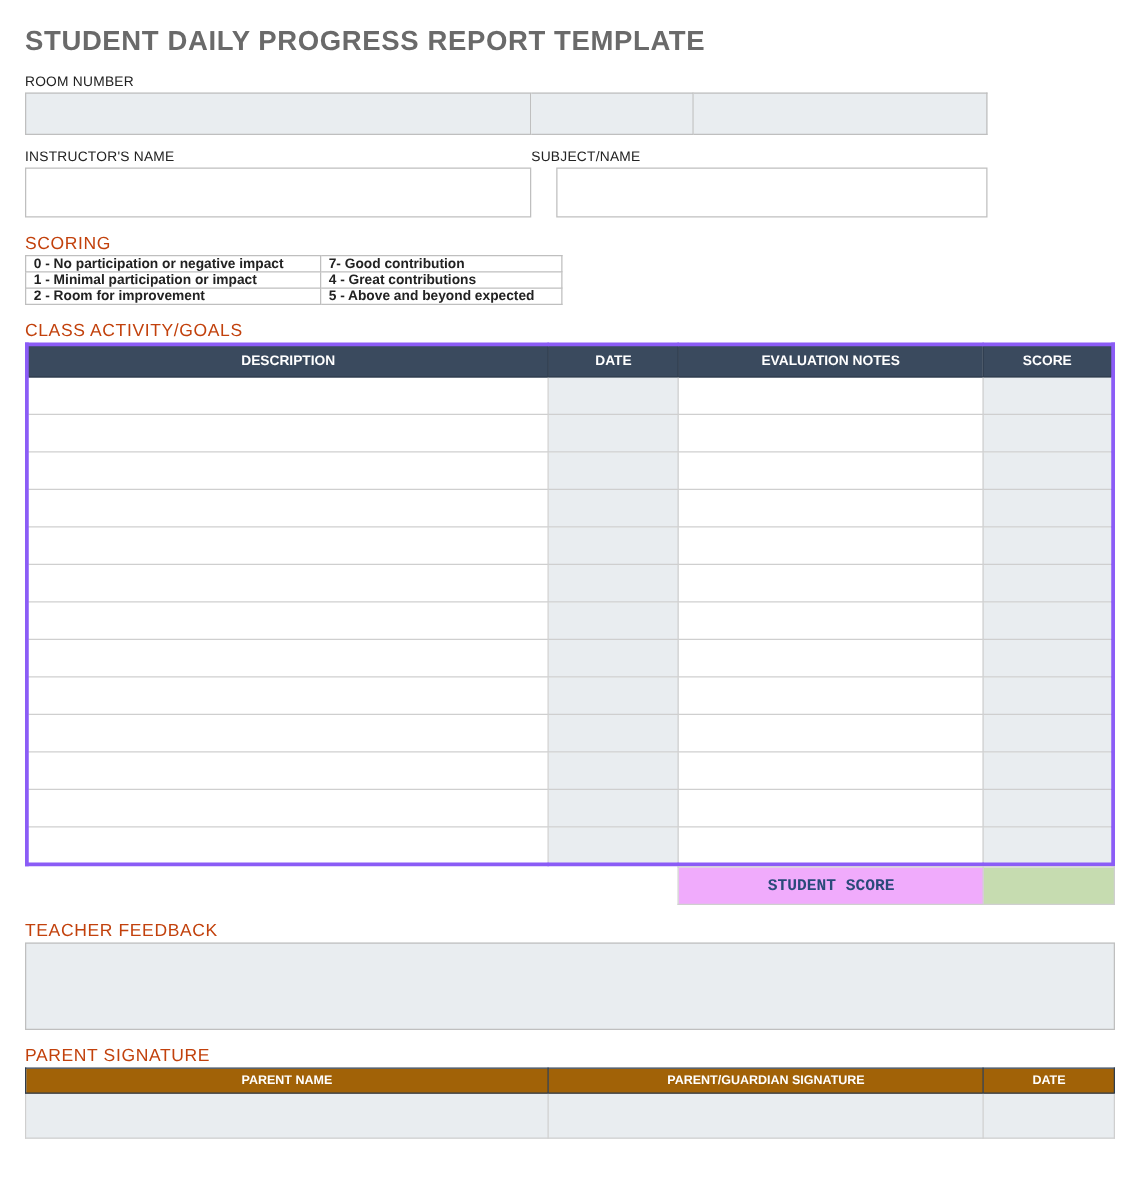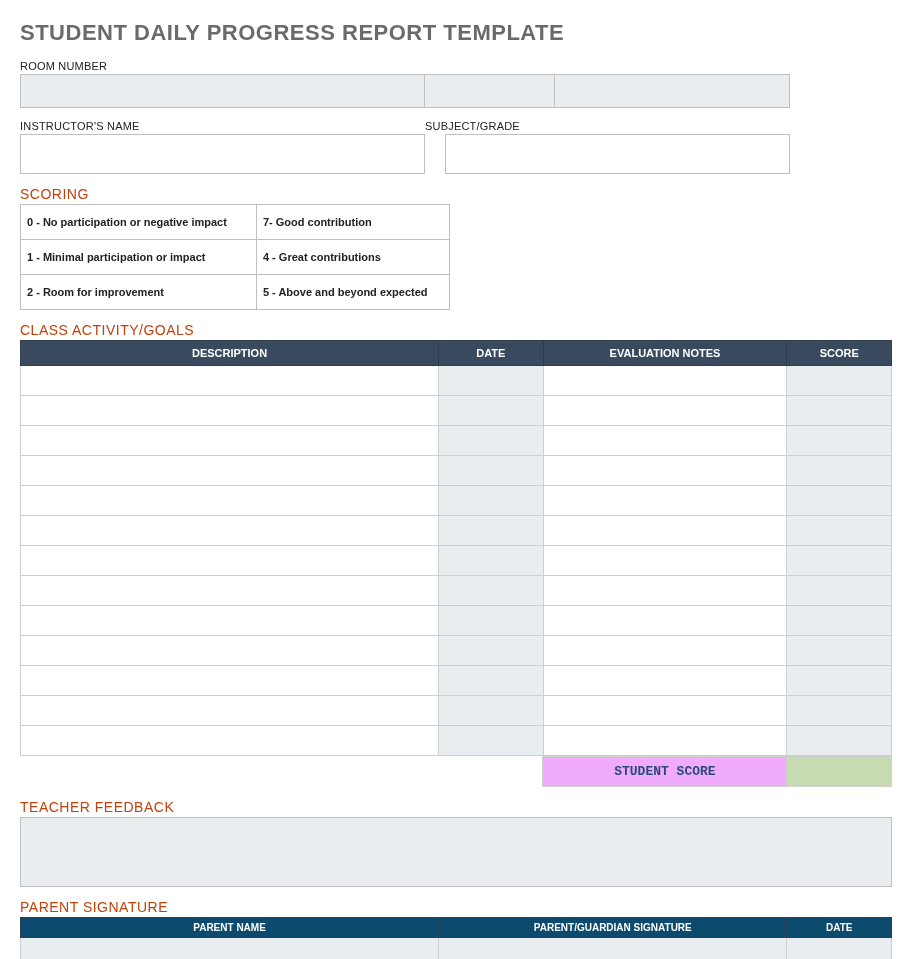--- a/index.html
+++ b/index.html
@@ -37,27 +37,27 @@
     height: 34px;
   }
   .white-box {
     background: #fff;
     border: 1px solid #bfbfbf;
     height: 40px;
   }
   table { border-collapse: collapse; width: 100%; }
   .scoring-table td {
     border: 1px solid #bfbfbf;
-    padding: 11px 6px;
+    padding: 0 6px;
     font-size: 11px;
     font-weight: bold;
     color: #222;
     background: #fff;
   }
-  .activity-table { border: 1px solid #8b5cf6; }
+  .activity-table { border: 3px solid #8b5cf6; }
   .activity-header th {
     background: #3a4a5e;
     color: #fff;
     font-size: 11px;
     font-weight: bold;
     padding: 6px 4px;
     border: 1px solid #2f3d4d;
     text-align: center;
   }
   .activity-table td {
@@ -79,21 +79,21 @@
     font-family: Liberation Mono, monospace;
   }
   .score-value-cell { background: #c6dcb0; }
   .feedback-box {
     background: #e9edf0;
     border: 1px solid #bfbfbf;
     height: 70px;
   }
   .sig-table { border: 1px solid #bfbfbf; }
   .sig-table th {
-    background: #0c4a6e;
+    background: #a16207;
     color: #fff;
     font-size: 10px;
     font-weight: bold;
     padding: 4px;
     border: 1px solid #2f3d4d;
     text-align: center;
   }
   .sig-table td {
     background: #e9edf0;
     border: 1px solid #cfcfcf;
@@ -114,21 +114,21 @@
   <div class="field-box" style="flex:0 0 405px;"></div>
   <div class="field-box" style="flex:0 0 130px;border-left:none;"></div>
   <div class="field-box" style="flex:0 0 235px;border-left:none;"></div>
 </div>
 
 <div class="row" style="margin-top:12px;">
   <div style="flex:0 0 405px;">
     <div class="label">INSTRUCTOR'S NAME</div>
   </div>
   <div style="flex:1;">
-    <div class="label">SUBJECT/GRADE</div>
+    <div class="label">SUBJECT/NAME</div>
   </div>
 </div>
 <div class="row">
   <div class="white-box" style="flex:0 0 405px;"></div>
   <div style="flex:0 0 20px;"></div>
   <div class="white-box" style="flex:0 0 345px;"></div>
 </div>
 
 <div class="section-label">SCORING</div>
 <table class="scoring-table" style="width:430px;">

